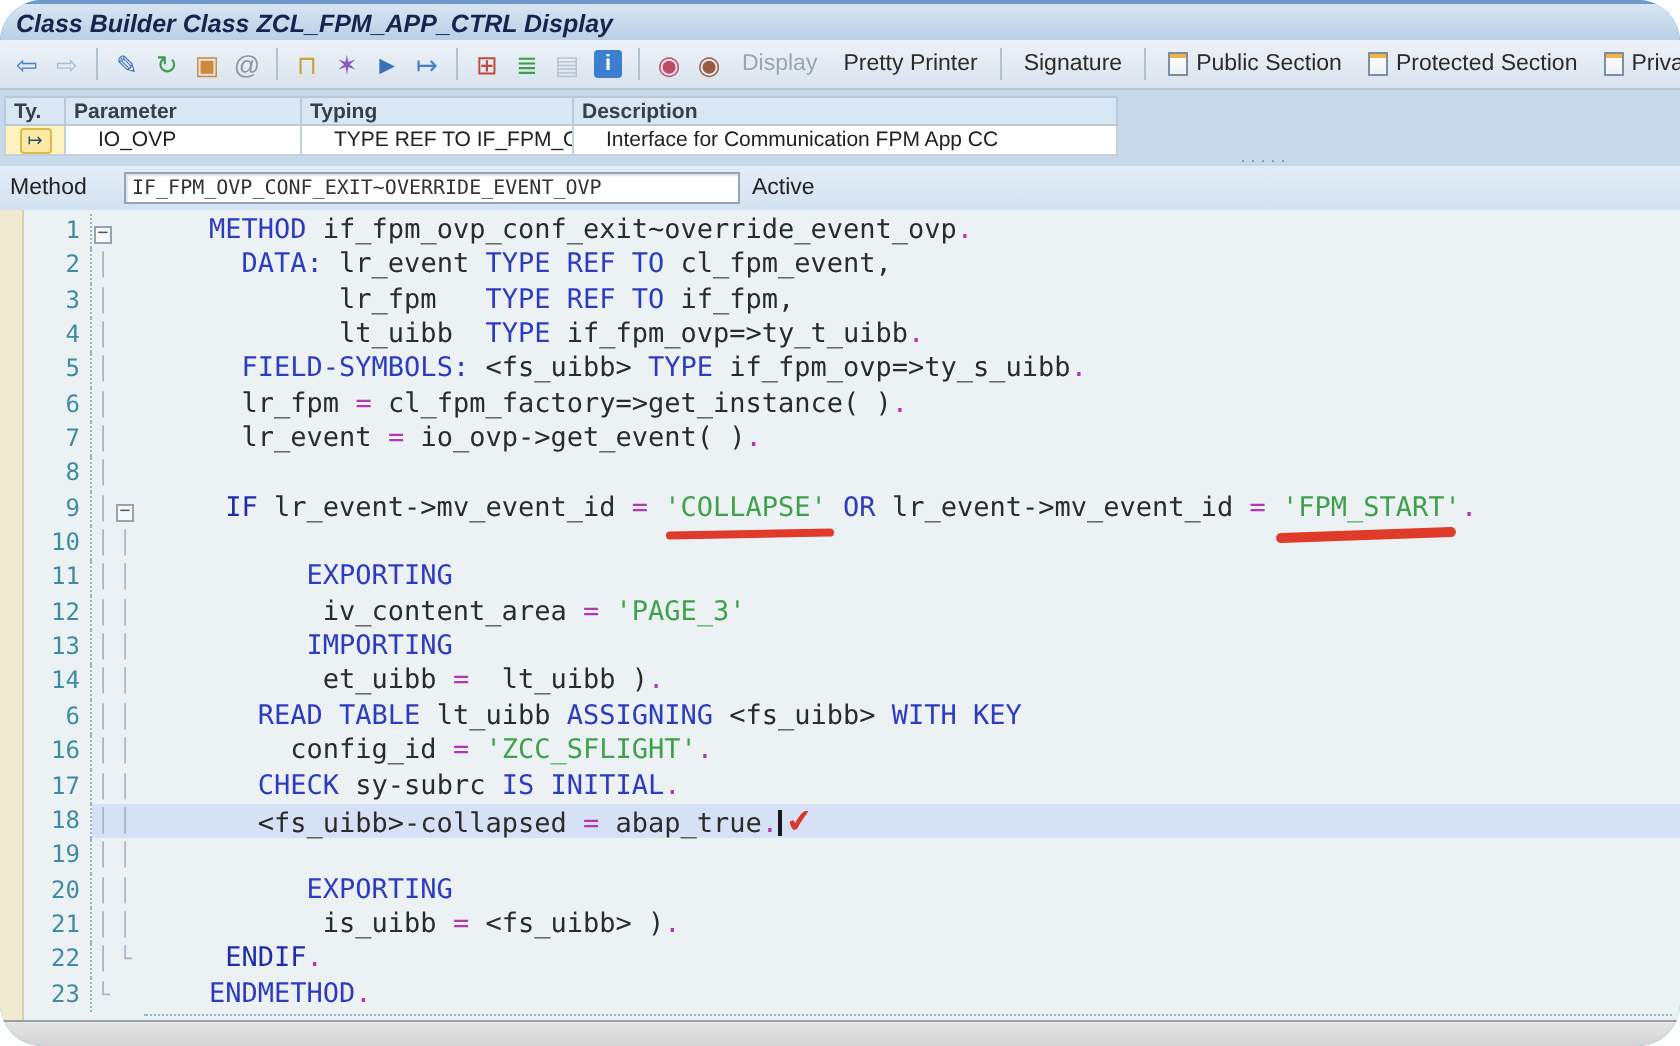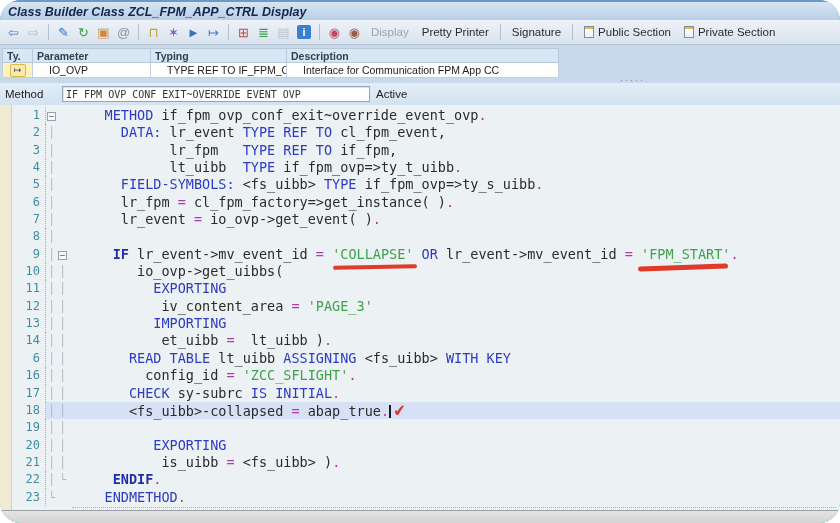--- a/index.html
+++ b/index.html
@@ -62,21 +62,21 @@
   .num{width:34px;flex:none;text-align:right;padding-right:5px;color:#3e8ca3;
     font-size:12px;box-sizing:border-box;border-right:1px dotted #8fb9c9;}
   .gut{width:24px;flex:none;display:flex;color:#a9b6c3;font-size:11px;}
   .g{width:11px;text-align:center;display:inline-block;overflow:hidden;}
   .foldbox{display:inline-block;width:9px;height:9px;box-sizing:border-box;
     border:1px solid #93a3b2;background:#f6f8fa;line-height:6px;font-size:9px;
     color:#4a5560;text-align:center;margin-top:4px;}
   .code{flex:1;padding-left:2px;min-width:0;}
   .line.hl .gut,.line.hl .code{background:#d7e1f6;}
   .k{color:#2d3bc1;}
-  .kb{color:#1f2da8;font-weight:bold;}
+  .kb{color:#1f2da8;font-weight:normal;}
   .id{color:#2b2b2b;}
   .op{color:#b238b2;}
   .s,.su1,.su2{color:#3fa14c;}
   .su1,.su2{position:relative;}
   .su1::after{content:"";position:absolute;left:1px;right:-4px;bottom:-7px;height:4px;
     background:#df3a2a;border-radius:3px;transform:rotate(-1deg);}
   .su2::after{content:"";position:absolute;left:-3px;right:2px;bottom:-8px;height:5px;
     background:#df3a2a;border-radius:3px;transform:rotate(-2deg);}
   .cur{display:inline-block;width:1.5px;height:13px;background:#1a1a1a;
     vertical-align:-2px;}
@@ -123,20 +123,24 @@
         <span>Pretty Printer</span>
       </div>
       <div class="tbsep"></div>
       <div class="tbb">
         <span>Signature</span>
       </div>
       <div class="tbsep"></div>
       <div class="tbb">
         <span class="mini-doc"></span>
         <span>Public Section</span>
+      </div>
+      <div class="tbb">
+        <span class="mini-doc"></span>
+        <span>Protected Section</span>
       </div>
       <div class="tbb">
         <span class="mini-doc"></span>
         <span>Private Section</span>
       </div>
     </div>
 
   <div class="params">
     <table>
       <colgroup>
@@ -174,21 +178,21 @@
     <div class="lines">
         <div class="line"><span class="num">1</span><span class="gut"><span class="g"><span class="foldbox">−</span></span><span class="g"></span></span><span class="code"><span class="ws">    </span><span class="k">METHOD</span><span class="id"> if_fpm_ovp_conf_exit~override_event_ovp</span><span class="op">.</span></span></div>
         <div class="line"><span class="num">2</span><span class="gut"><span class="g">│</span><span class="g"></span></span><span class="code"><span class="ws">      </span><span class="k">DATA:</span><span class="id"> lr_event </span><span class="k">TYPE REF TO</span><span class="id"> cl_fpm_event,</span></span></div>
         <div class="line"><span class="num">3</span><span class="gut"><span class="g">│</span><span class="g"></span></span><span class="code"><span class="ws">            </span><span class="id">lr_fpm   </span><span class="k">TYPE REF TO</span><span class="id"> if_fpm,</span></span></div>
         <div class="line"><span class="num">4</span><span class="gut"><span class="g">│</span><span class="g"></span></span><span class="code"><span class="ws">            </span><span class="id">lt_uibb  </span><span class="k">TYPE</span><span class="id"> if_fpm_ovp=&gt;ty_t_uibb</span><span class="op">.</span></span></div>
         <div class="line"><span class="num">5</span><span class="gut"><span class="g">│</span><span class="g"></span></span><span class="code"><span class="ws">      </span><span class="k">FIELD-SYMBOLS:</span><span class="id"> &lt;fs_uibb&gt; </span><span class="k">TYPE</span><span class="id"> if_fpm_ovp=&gt;ty_s_uibb</span><span class="op">.</span></span></div>
         <div class="line"><span class="num">6</span><span class="gut"><span class="g">│</span><span class="g"></span></span><span class="code"><span class="ws">      </span><span class="id">lr_fpm </span><span class="op">=</span><span class="id"> cl_fpm_factory=&gt;get_instance( )</span><span class="op">.</span></span></div>
         <div class="line"><span class="num">7</span><span class="gut"><span class="g">│</span><span class="g"></span></span><span class="code"><span class="ws">      </span><span class="id">lr_event </span><span class="op">=</span><span class="id"> io_ovp-&gt;get_event( )</span><span class="op">.</span></span></div>
         <div class="line"><span class="num">8</span><span class="gut"><span class="g">│</span><span class="g"></span></span><span class="code"></span></div>
         <div class="line"><span class="num">9</span><span class="gut"><span class="g">│</span><span class="g"><span class="foldbox">−</span></span></span><span class="code"><span class="ws">     </span><span class="kb">IF</span><span class="id"> lr_event-&gt;mv_event_id </span><span class="op">=</span><span class="ws"> </span><span class="su1">'COLLAPSE'</span><span class="ws"> </span><span class="k">OR</span><span class="id"> lr_event-&gt;mv_event_id </span><span class="op">=</span><span class="ws"> </span><span class="su2">'FPM_START'</span><span class="op">.</span></span></div>
-        <div class="line"><span class="num">10</span><span class="gut"><span class="g">│</span><span class="g">│</span></span><span class="code"><span class="ws">        </span><span class="id">io_ovp-&gt;get_uibbs(</span></span></div>
+        <div class="line"><span class="num">10</span><span class="gut"><span class="g">│</span><span class="g">│</span></span><span class="code"><span class="ws">        </span></span></div>
         <div class="line"><span class="num">11</span><span class="gut"><span class="g">│</span><span class="g">│</span></span><span class="code"><span class="ws">          </span><span class="k">EXPORTING</span></span></div>
         <div class="line"><span class="num">12</span><span class="gut"><span class="g">│</span><span class="g">│</span></span><span class="code"><span class="ws">           </span><span class="id">iv_content_area </span><span class="op">=</span><span class="ws"> </span><span class="s">'PAGE_3'</span></span></div>
         <div class="line"><span class="num">13</span><span class="gut"><span class="g">│</span><span class="g">│</span></span><span class="code"><span class="ws">          </span><span class="k">IMPORTING</span></span></div>
         <div class="line"><span class="num">14</span><span class="gut"><span class="g">│</span><span class="g">│</span></span><span class="code"><span class="ws">           </span><span class="id">et_uibb </span><span class="op">=</span><span class="id">  lt_uibb )</span><span class="op">.</span></span></div>
         <div class="line"><span class="num">6</span><span class="gut"><span class="g">│</span><span class="g">│</span></span><span class="code"><span class="ws">       </span><span class="k">READ TABLE</span><span class="id"> lt_uibb </span><span class="k">ASSIGNING</span><span class="id"> &lt;fs_uibb&gt; </span><span class="k">WITH KEY</span></span></div>
         <div class="line"><span class="num">16</span><span class="gut"><span class="g">│</span><span class="g">│</span></span><span class="code"><span class="ws">         </span><span class="id">config_id </span><span class="op">=</span><span class="ws"> </span><span class="s">'ZCC_SFLIGHT'</span><span class="op">.</span></span></div>
         <div class="line"><span class="num">17</span><span class="gut"><span class="g">│</span><span class="g">│</span></span><span class="code"><span class="ws">       </span><span class="k">CHECK</span><span class="id"> sy-subrc </span><span class="k">IS INITIAL</span><span class="op">.</span></span></div>
         <div class="line hl"><span class="num">18</span><span class="gut"><span class="g">│</span><span class="g">│</span></span><span class="code"><span class="ws">       </span><span class="id">&lt;fs_uibb&gt;-collapsed </span><span class="op">=</span><span class="id"> abap_true</span><span class="op">.</span><span class="cur"></span><span class="chk">✔</span></span></div>
         <div class="line"><span class="num">19</span><span class="gut"><span class="g">│</span><span class="g">│</span></span><span class="code"><span class="ws">        </span></span></div>
         <div class="line"><span class="num">20</span><span class="gut"><span class="g">│</span><span class="g">│</span></span><span class="code"><span class="ws">          </span><span class="k">EXPORTING</span></span></div>

